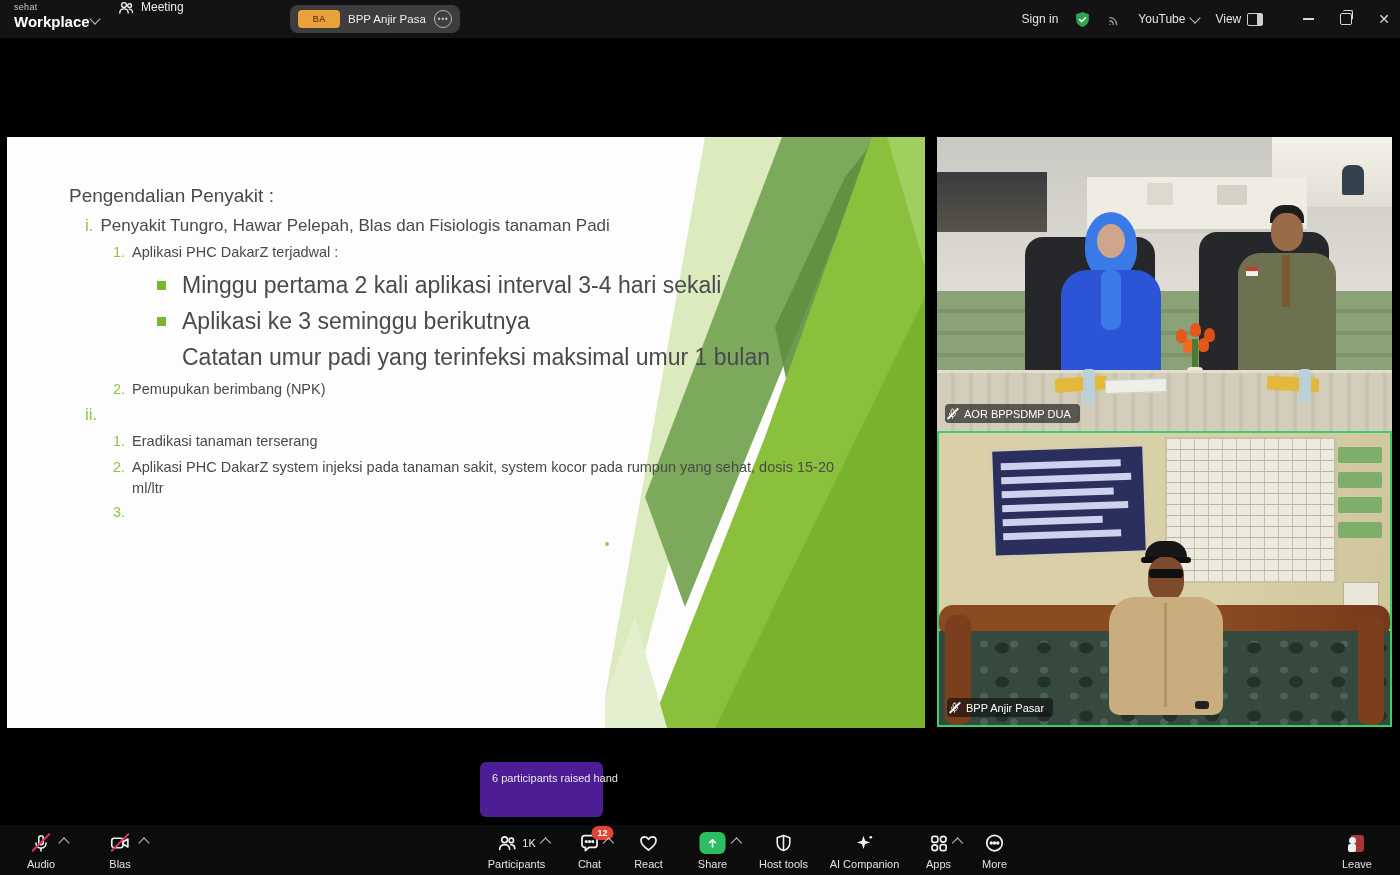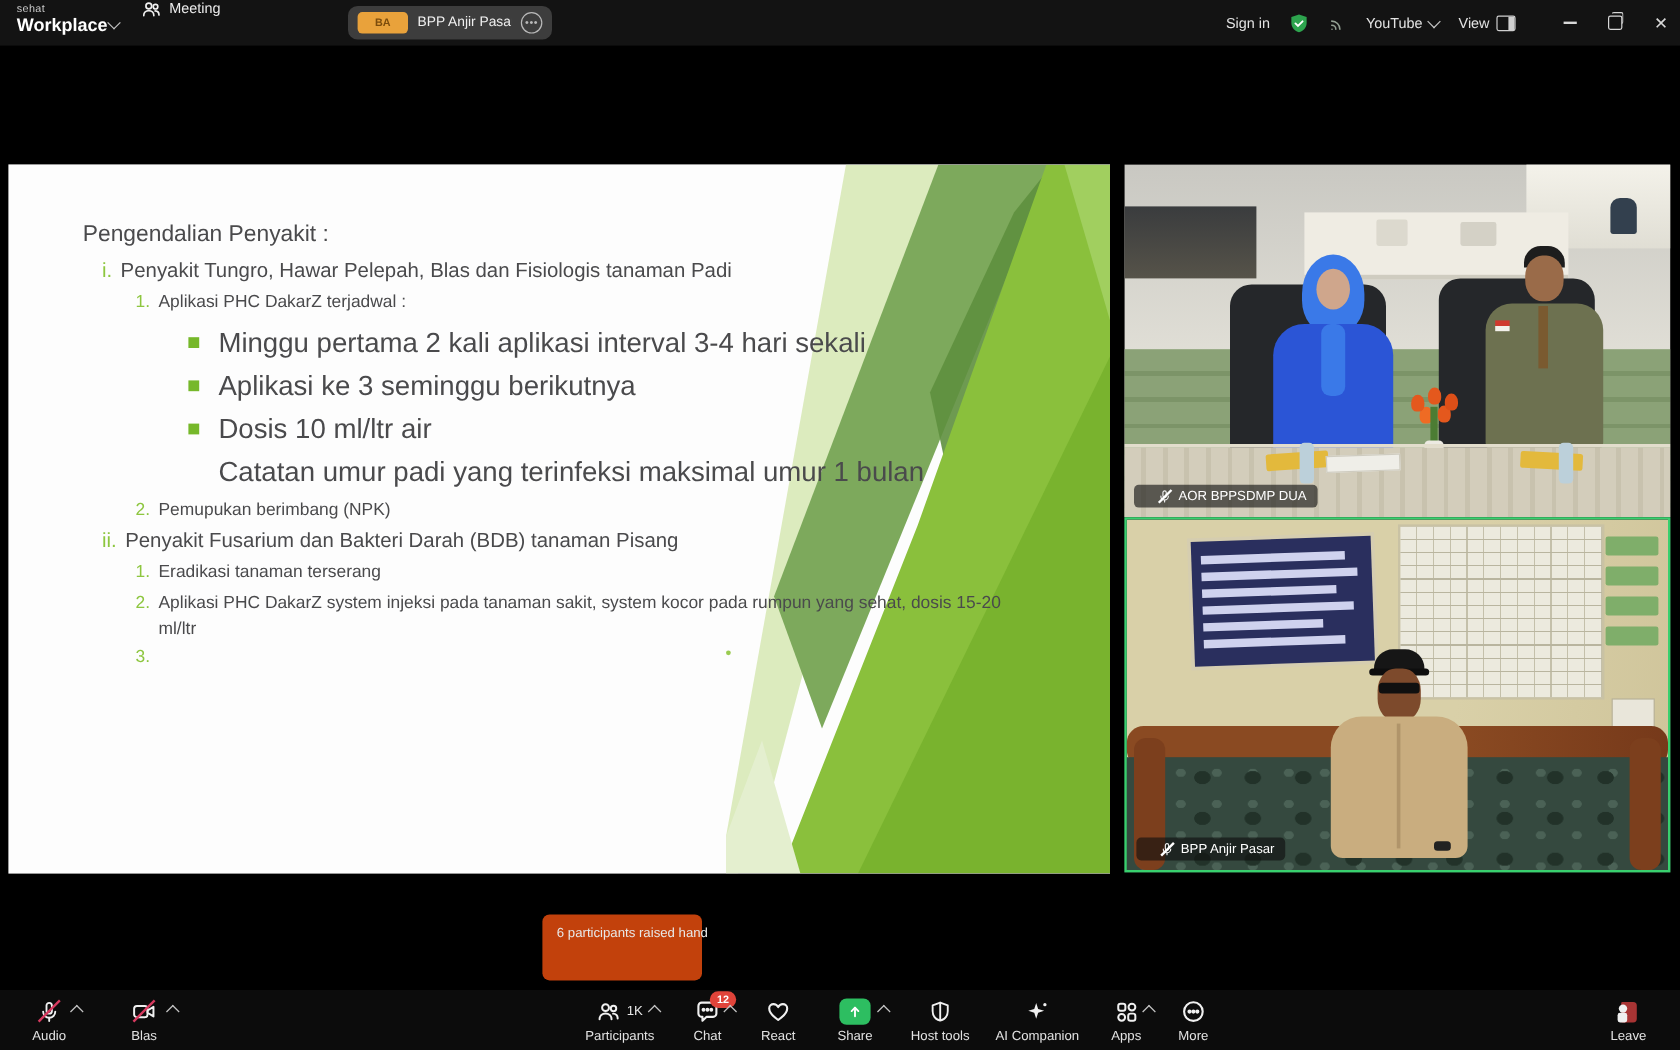--- a/index.html
+++ b/index.html
@@ -47,21 +47,21 @@
   .l2 .txt{max-width:718px;line-height:1.45;}
   .bigb{padding-left:150px;font-size:23px;margin:9px 0;align-items:center;}
   .bigb .sq{width:9px;height:9px;background:var(--slide-green,#76b82a);margin-right:16px;flex:none;}
   .bigp{padding-left:175px;font-size:23px;margin:2px 0 8px;}
 
   
   .tile{position:absolute;left:937px;width:455px;background:#222;overflow:hidden;}
   .tile1{top:137px;height:294px;}
   .tile2{top:431px;height:296px;border:2px solid var(--active-green,#38d06e);box-sizing:border-box;}
   .vlabel{position:absolute;left:8px;bottom:8px;display:flex;align-items:center;gap:6px;
-          background:rgba(15,15,15,.62);border-radius:4px;padding:3px 9px 3px 20px;color:#fff;font-size:11px;z-index:5;}
+          background:rgba(15,15,15,.62);border-radius:4px;padding:3px 9px 3px 2px;color:#fff;font-size:11px;z-index:5;}
   .scene{position:absolute;inset:0;}
 
   
   .s1-wall{position:absolute;inset:0;background:linear-gradient(#c9c8c2,#e7e5dc 70%);}
   .s1-glow{position:absolute;right:0;top:0;width:120px;height:70px;background:linear-gradient(#f4f2ea,#e0ded4);}
   .s1-counter{position:absolute;left:150px;top:40px;width:220px;height:52px;background:#efece3;border-bottom:4px solid #cfccc0;}
   .s1-counter:before{content:"";position:absolute;left:60px;top:6px;width:26px;height:22px;background:#dcd9ce;border-radius:2px;}
   .s1-counter:after{content:"";position:absolute;left:130px;top:8px;width:30px;height:20px;background:#d4d1c6;border-radius:2px;}
   .s1-deskL{position:absolute;left:0;top:35px;width:110px;height:60px;background:linear-gradient(#3a3c3e,#565349);}
   .s1-person-far{position:absolute;right:28px;top:28px;width:22px;height:30px;background:#33404e;border-radius:8px 8px 2px 2px;}
@@ -126,21 +126,21 @@
       background-size:42px 34px,30px 26px;}
   .s2-arm{position:absolute;top:10px;width:26px;height:110px;background:#7c3f1d;border-radius:10px;}
   .s2-armL{left:6px;} .s2-armR{right:6px;}
 
   
   .mic-off{position:relative;width:11px;height:13px;flex:none;}
   .mic-off svg{display:block;}
   .mic-off:after{content:"";position:absolute;left:4.5px;top:-1px;width:1.6px;height:15px;background:#fff;transform:rotate(45deg);}
 
   
-  .tooltip{position:absolute;left:452px;top:762px;width:133px;height:55px;background:#c2410c;border-radius:6px;
+  .tooltip{position:absolute;left:480px;top:762px;width:123px;height:55px;background:#4c1d95;border-radius:6px;
            color:#e8e8e8;font-size:11px;padding:10px 10px 0 12px;box-sizing:border-box;white-space:nowrap;}
 
   
   .toolbar{position:absolute;left:0;top:825px;width:100%;height:50px;background:#0c0c0c;}
   .tb-btn{position:relative;display:flex;flex-direction:column;align-items:center;gap:4px;color:#e2e2e2;font-size:11px;min-width:46px;cursor:default;}
   .tb-icon{position:relative;height:22px;display:flex;align-items:center;gap:4px;}
   .tb-caret{position:absolute;top:7px;}
   .slash{position:absolute;left:8px;top:-2px;width:2.2px;height:25px;background:var(--slash-red,#d63a5f);transform:rotate(45deg);}
   .tb-left{position:absolute;left:18px;top:7px;display:flex;gap:33px;}
   .tb-left .tb-caret{right:-16px;}
@@ -235,34 +235,29 @@
               <span class="txt">Aplikasi PHC DakarZ terjadwal :</span>
             </div>
             <div class="sline bigb">
               <span class="sq"></span>
               <span class="txt">Minggu pertama 2 kali aplikasi interval 3-4 hari sekali</span>
             </div>
             <div class="sline bigb">
               <span class="sq"></span>
               <span class="txt">Aplikasi ke 3 seminggu berikutnya</span>
             </div>
-            <div class="sline bigb">
-              <span class="sq"></span>
-              <span class="txt">Dosis 10 ml/ltr air</span>
-            </div>
             <div class="sline bigp">
               <span class="txt">Catatan umur padi yang terinfeksi maksimal umur 1 bulan</span>
             </div>
             <div class="sline l2">
               <span class="marker">2.</span>
               <span class="txt">Pemupukan berimbang (NPK)</span>
             </div>
             <div class="sline l1">
               <span class="marker">ii.</span>
-              <span class="txt">Penyakit Fusarium dan Bakteri Darah (BDB) tanaman Pisang</span>
             </div>
             <div class="sline l2">
               <span class="marker">1.</span>
               <span class="txt">Eradikasi tanaman terserang</span>
             </div>
             <div class="sline l2">
               <span class="marker">2.</span>
               <span class="txt">Aplikasi PHC DakarZ system injeksi pada tanaman sakit, system  kocor pada rumpun yang sehat, dosis 15-20 ml/ltr</span>
             </div>
             <div class="sline l2">

